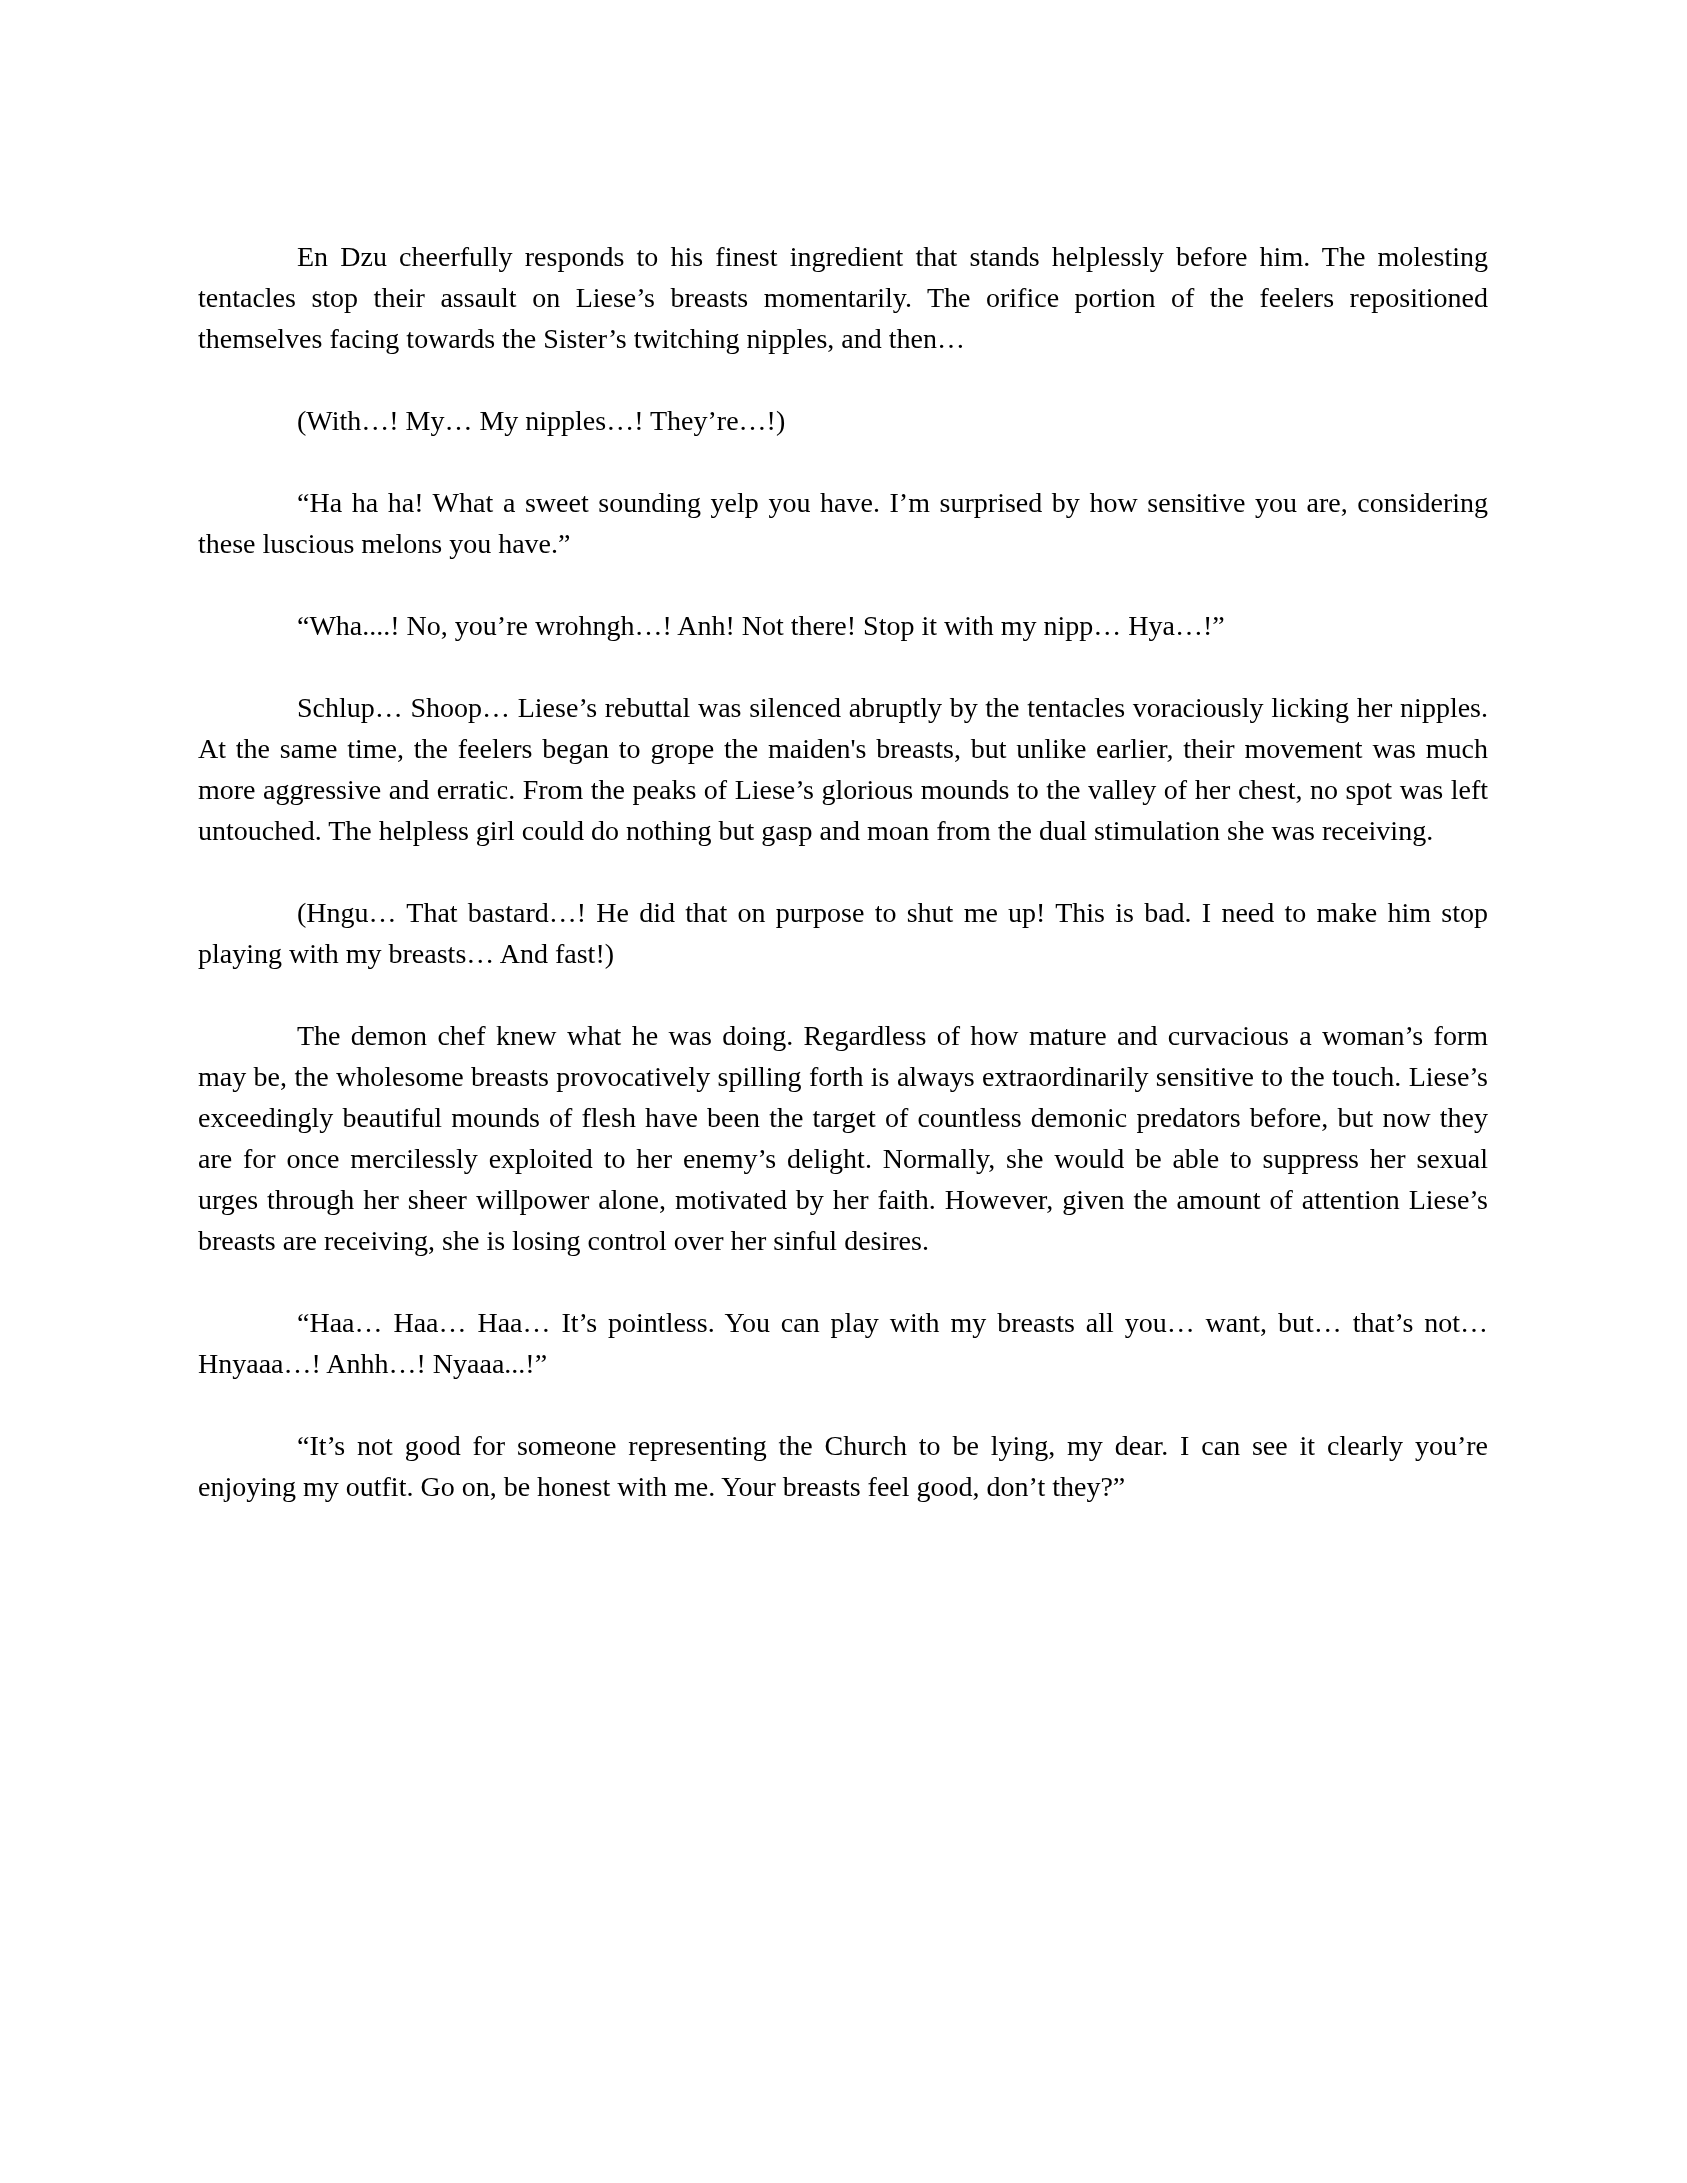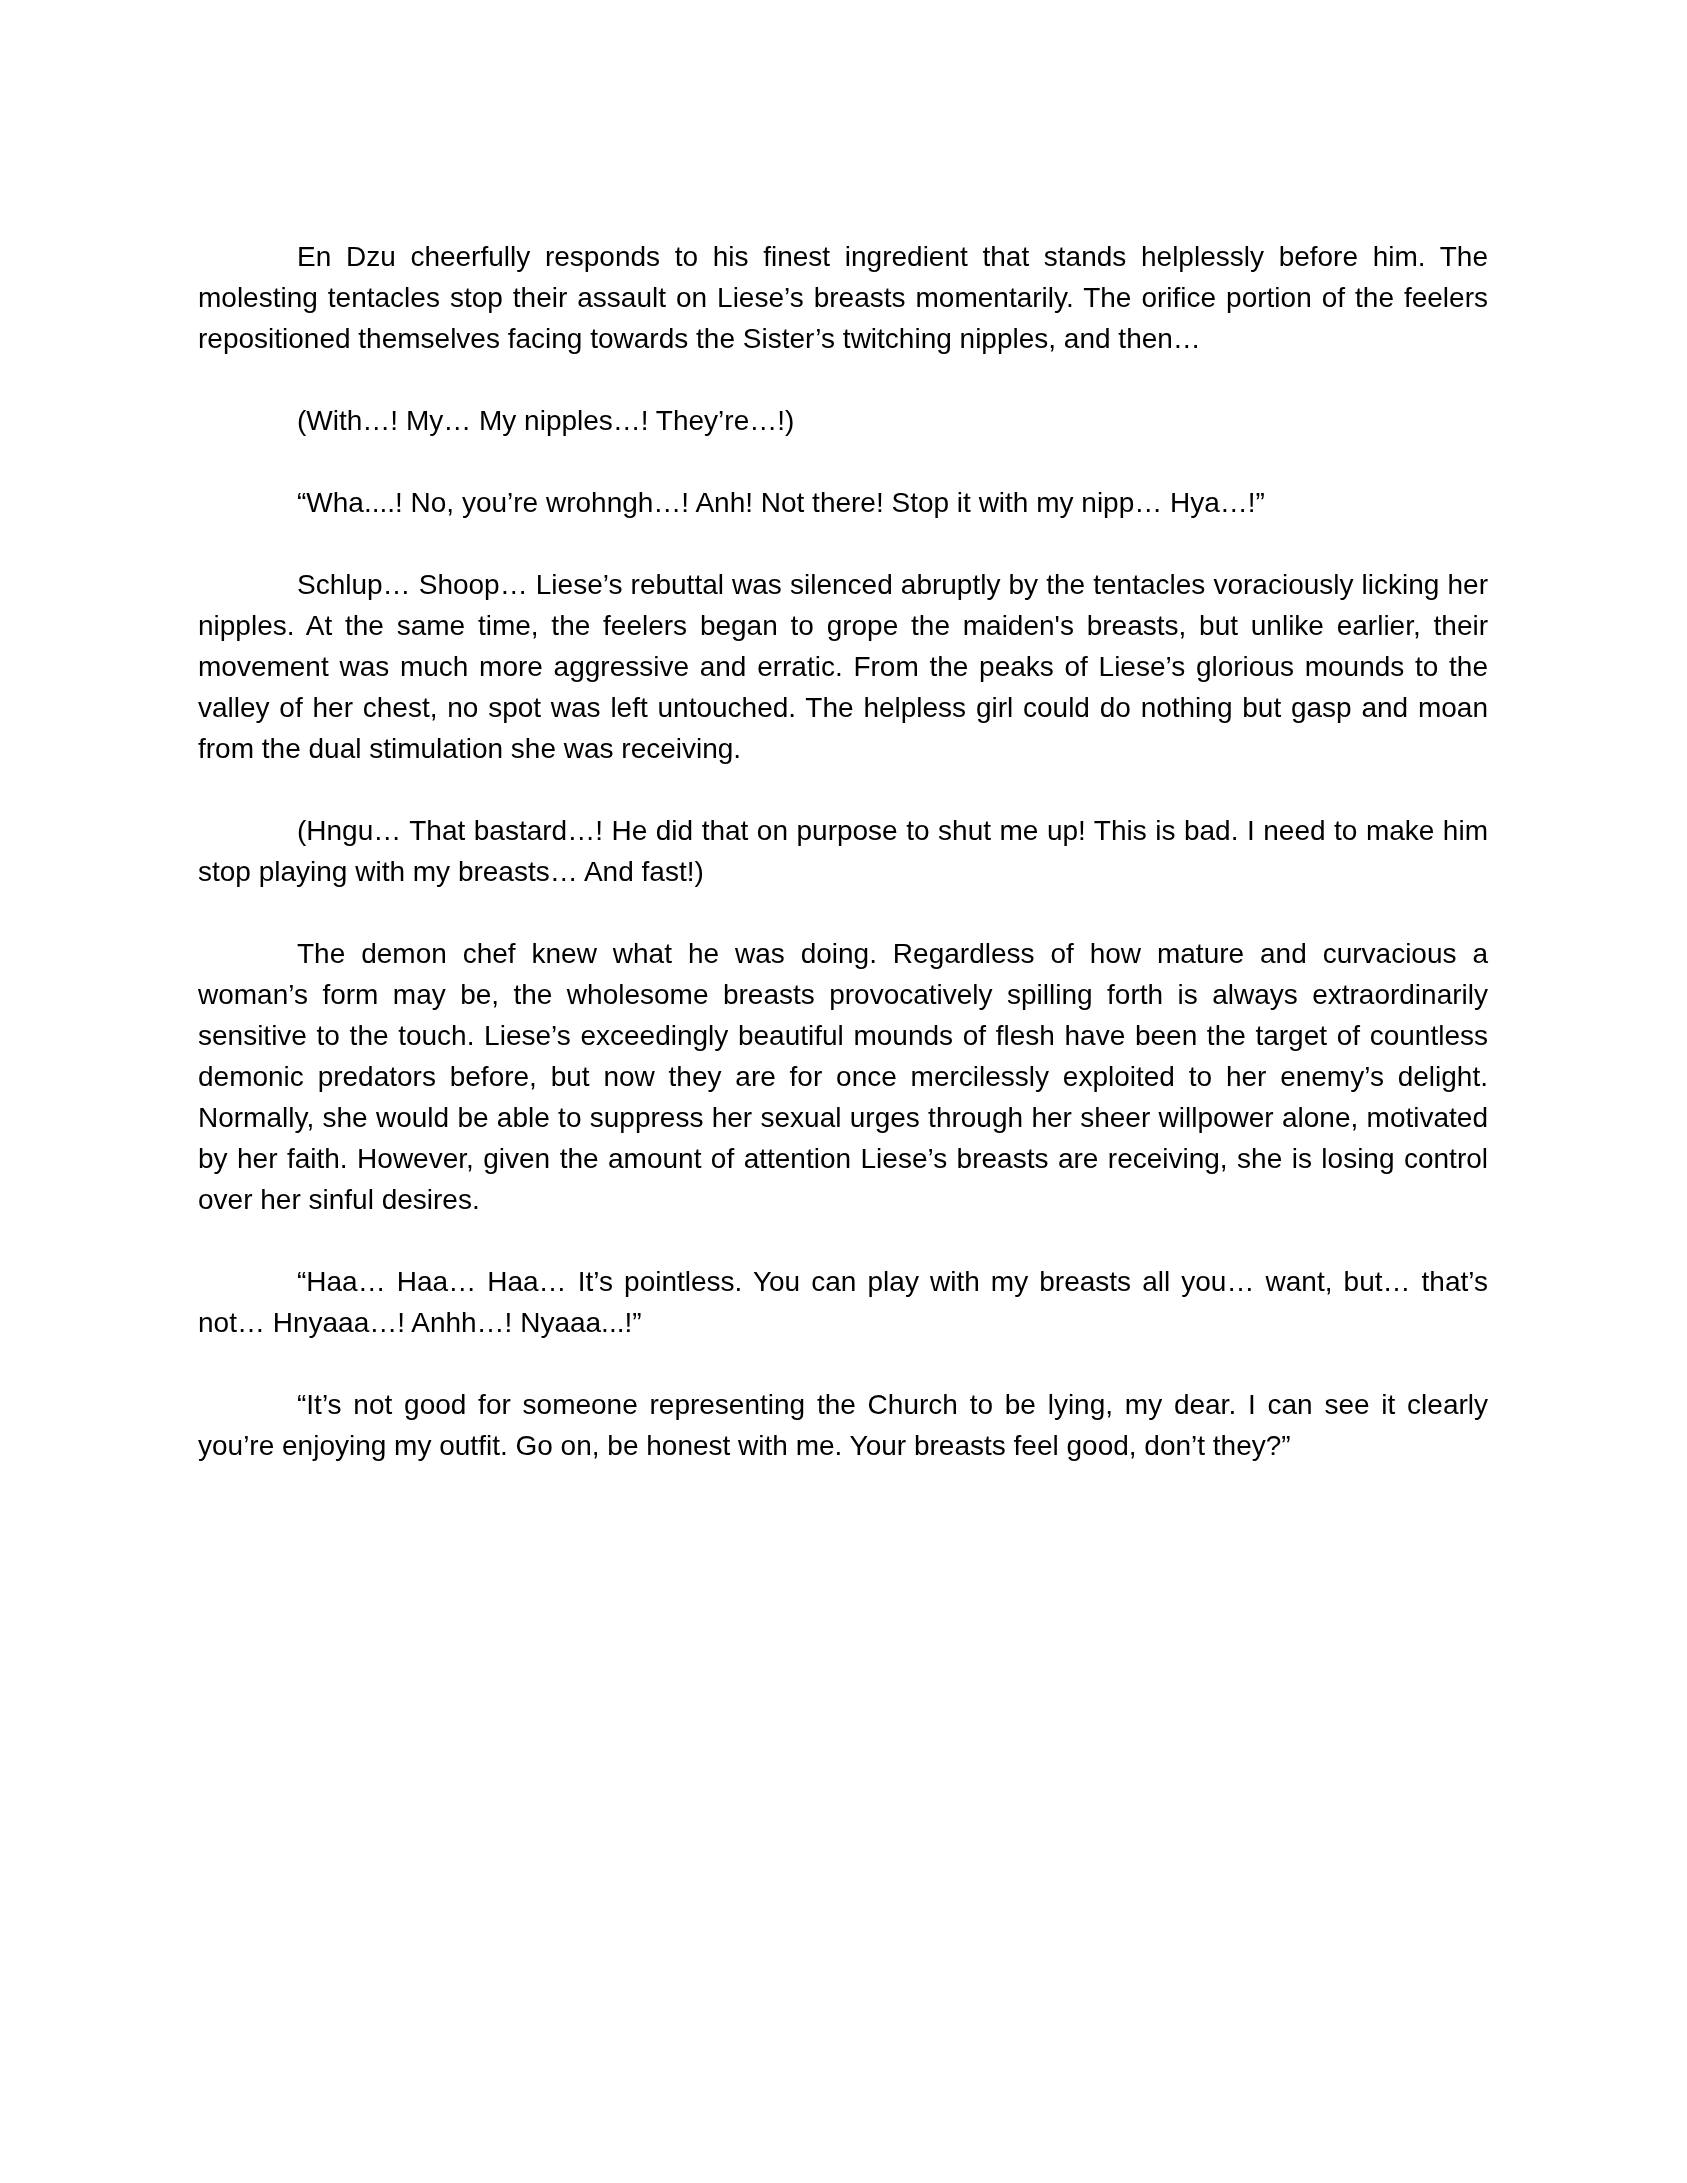--- a/index.html
+++ b/index.html
@@ -6,21 +6,21 @@
     margin: 0;
     padding: 0;
     background: #ffffff;
   }
   .page {
     position: relative;
     width: 1687px;
     height: 2139px;
     background: #ffffff;
     color: #000000;
-    font-family: Liberation Sans, sans-serif;
+    font-family: Liberation Serif, serif;
     overflow: hidden;
   }
   .content {
     position: absolute;
     left: 198px;
     top: 236px;
     width: 1290px;
   }
   .content p {
     margin: 0 0 41px 0;
@@ -33,20 +33,21 @@
     margin-bottom: 0;
   }
 </style>
 </head>
 <body>
 
 <div class="page">
   <div class="content" id="content">
       <p>En Dzu cheerfully responds to his finest ingredient that stands helplessly before him. The molesting tentacles stop their assault on Liese’s breasts momentarily. The orifice portion of the feelers repositioned themselves facing towards the Sister’s twitching nipples, and then…</p>
       <p>(With…! My… My nipples…! They’re…!)</p>
+      <p>“Ha ha ha! What a sweet sounding yelp you have. I’m surprised by how sensitive you are, considering these luscious melons you have.”</p>
       <p>“Wha....! No, you’re wrohngh…! Anh! Not there! Stop it with my nipp… Hya…!”</p>
       <p>Schlup… Shoop… Liese’s rebuttal was silenced abruptly by the tentacles voraciously licking her nipples. At the same time, the feelers began to grope the maiden's breasts, but unlike earlier, their movement was much more aggressive and erratic. From the peaks of Liese’s glorious mounds to the valley of her chest, no spot was left untouched. The helpless girl could do nothing but gasp and moan from the dual stimulation she was receiving.</p>
       <p>(Hngu… That bastard…! He did that on purpose to shut me up! This is bad. I need to make him stop playing with my breasts… And fast!)</p>
       <p>The demon chef knew what he was doing. Regardless of how mature and curvacious a woman’s form may be, the wholesome breasts provocatively spilling forth is always extraordinarily sensitive to the touch. Liese’s exceedingly beautiful mounds of flesh have been the target of countless demonic predators before, but now they are for once mercilessly exploited to her enemy’s delight. Normally, she would be able to suppress her sexual urges through her sheer willpower alone, motivated by her faith. However, given the amount of attention Liese’s breasts are receiving, she is losing control over her sinful desires.</p>
       <p>“Haa… Haa… Haa… It’s pointless. You can play with my breasts all you… want, but… that’s not… Hnyaaa…! Anhh…! Nyaaa...!”</p>
       <p>“It’s not good for someone representing the Church to be lying, my dear. I can see it clearly you’re enjoying my outfit. Go on, be honest with me. Your breasts feel good, don’t they?”</p>
     </div>
 </div>
 
 

